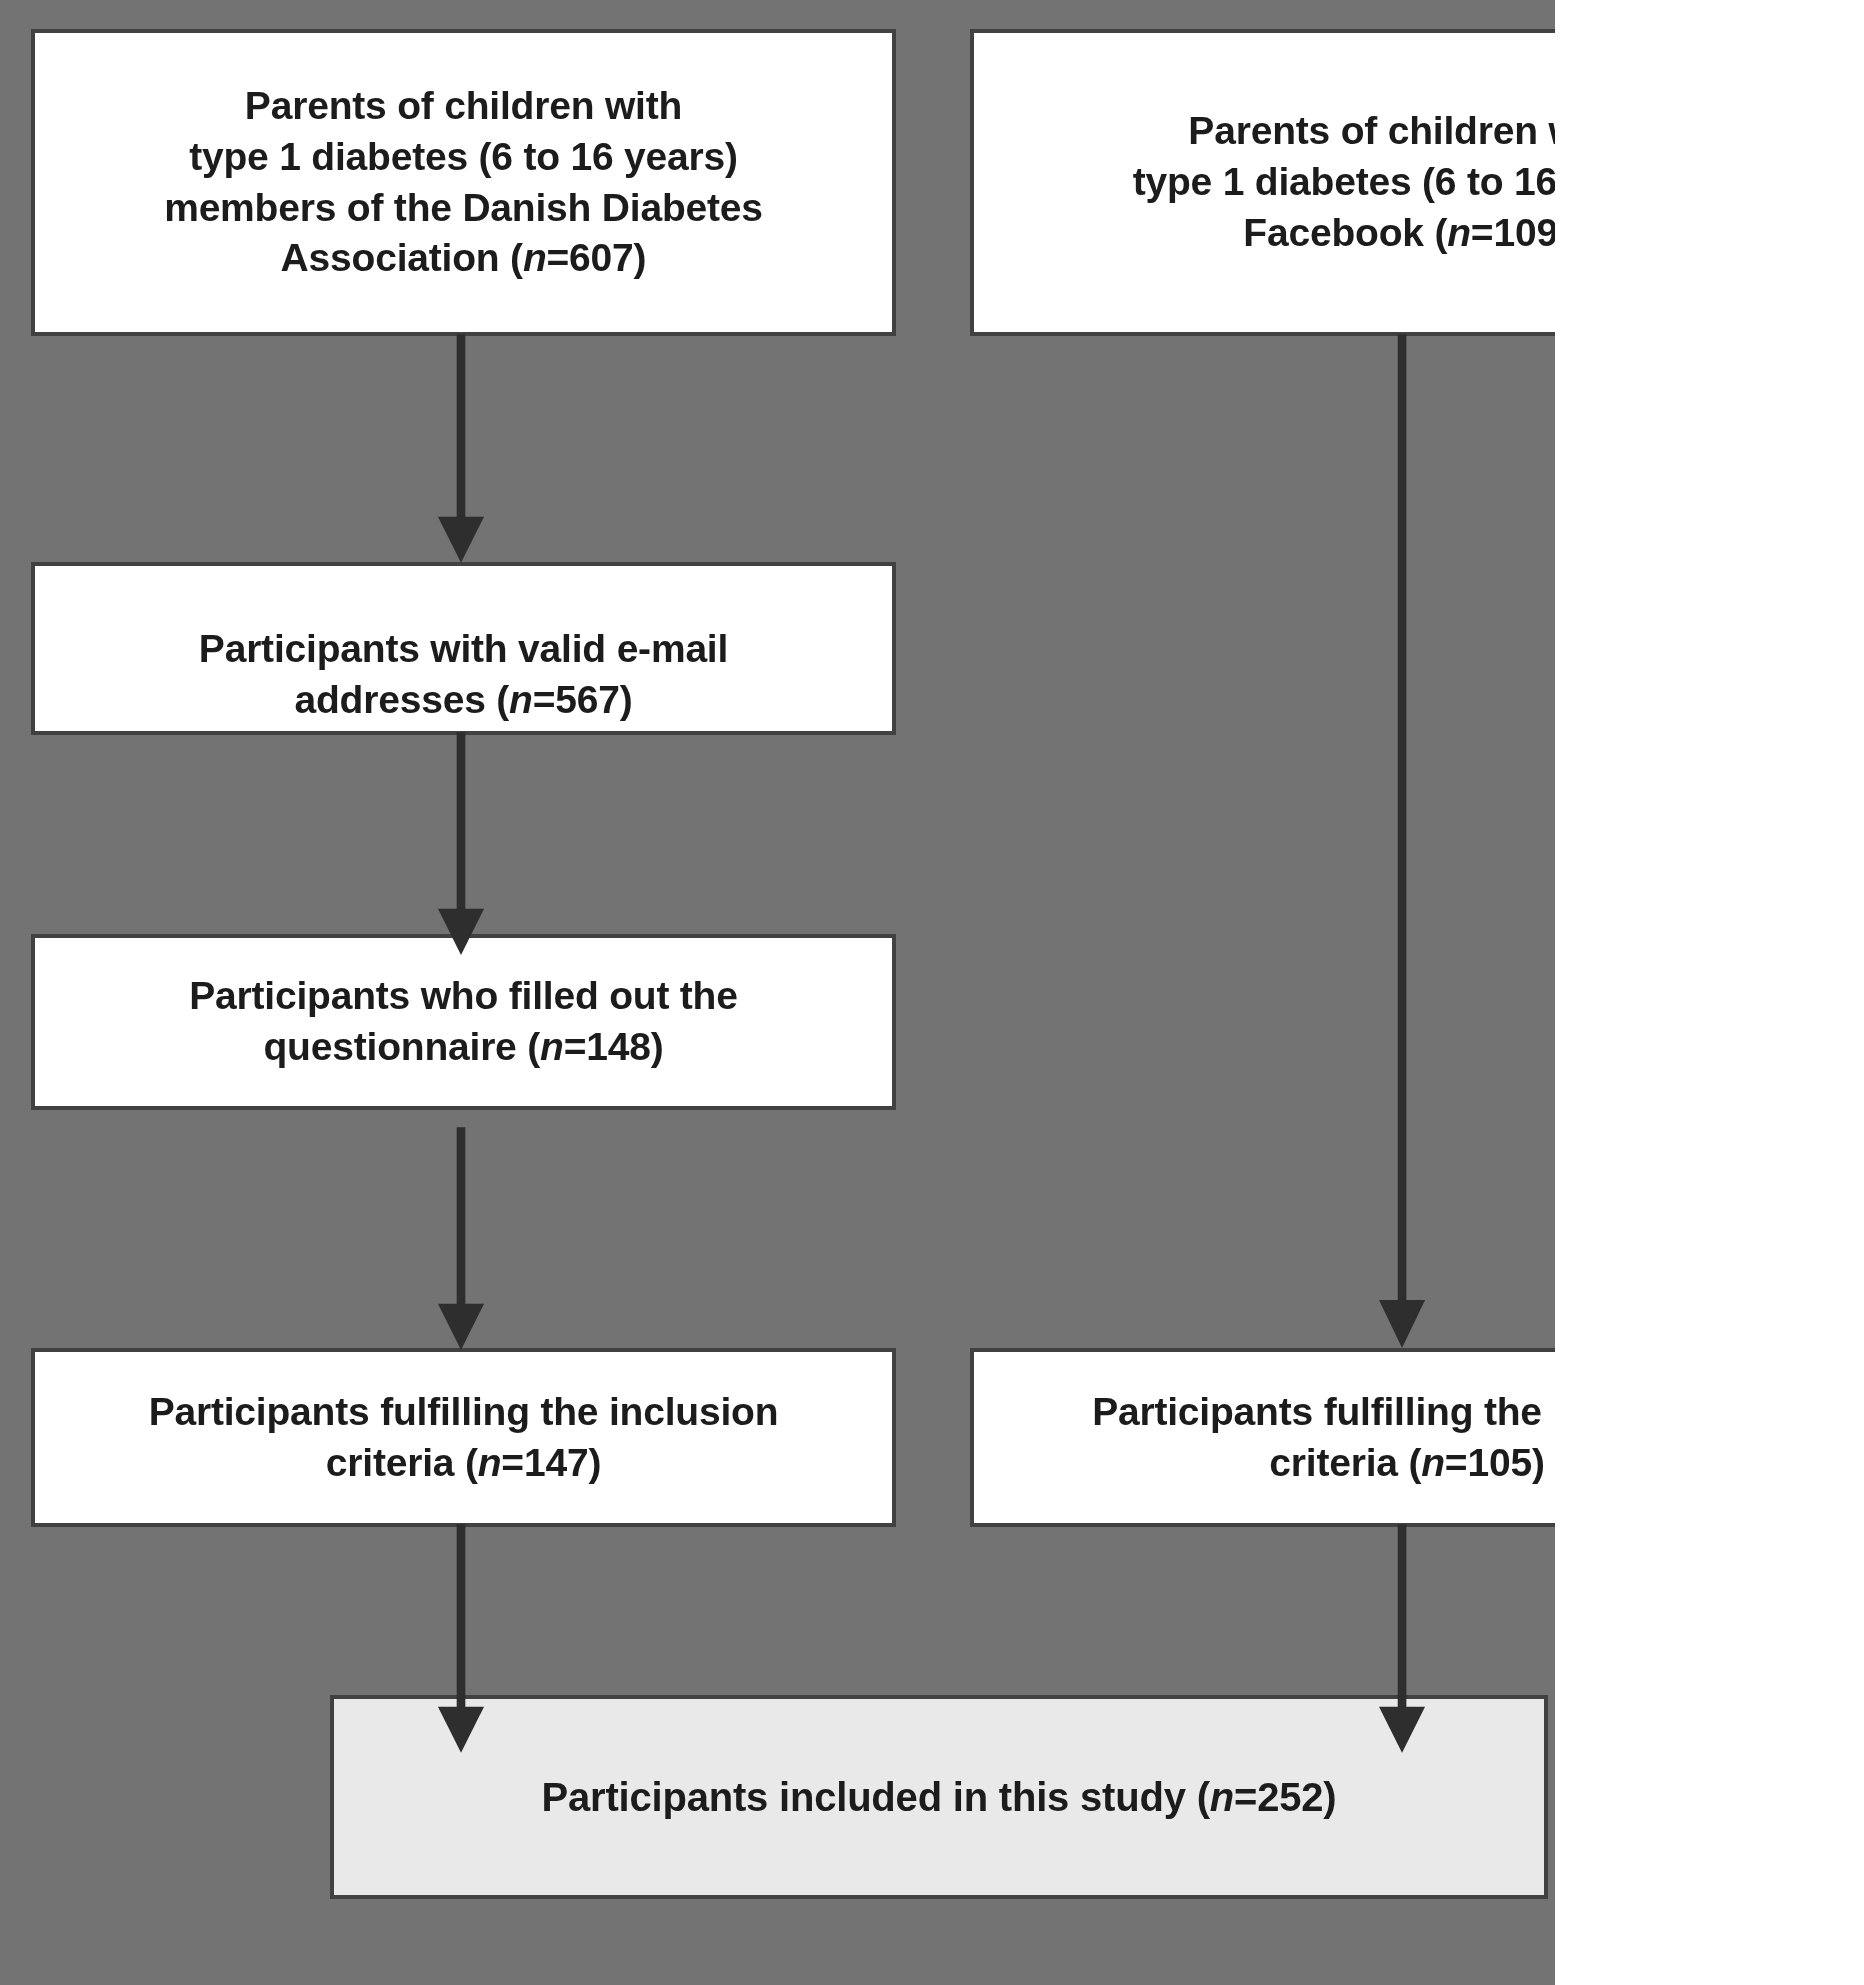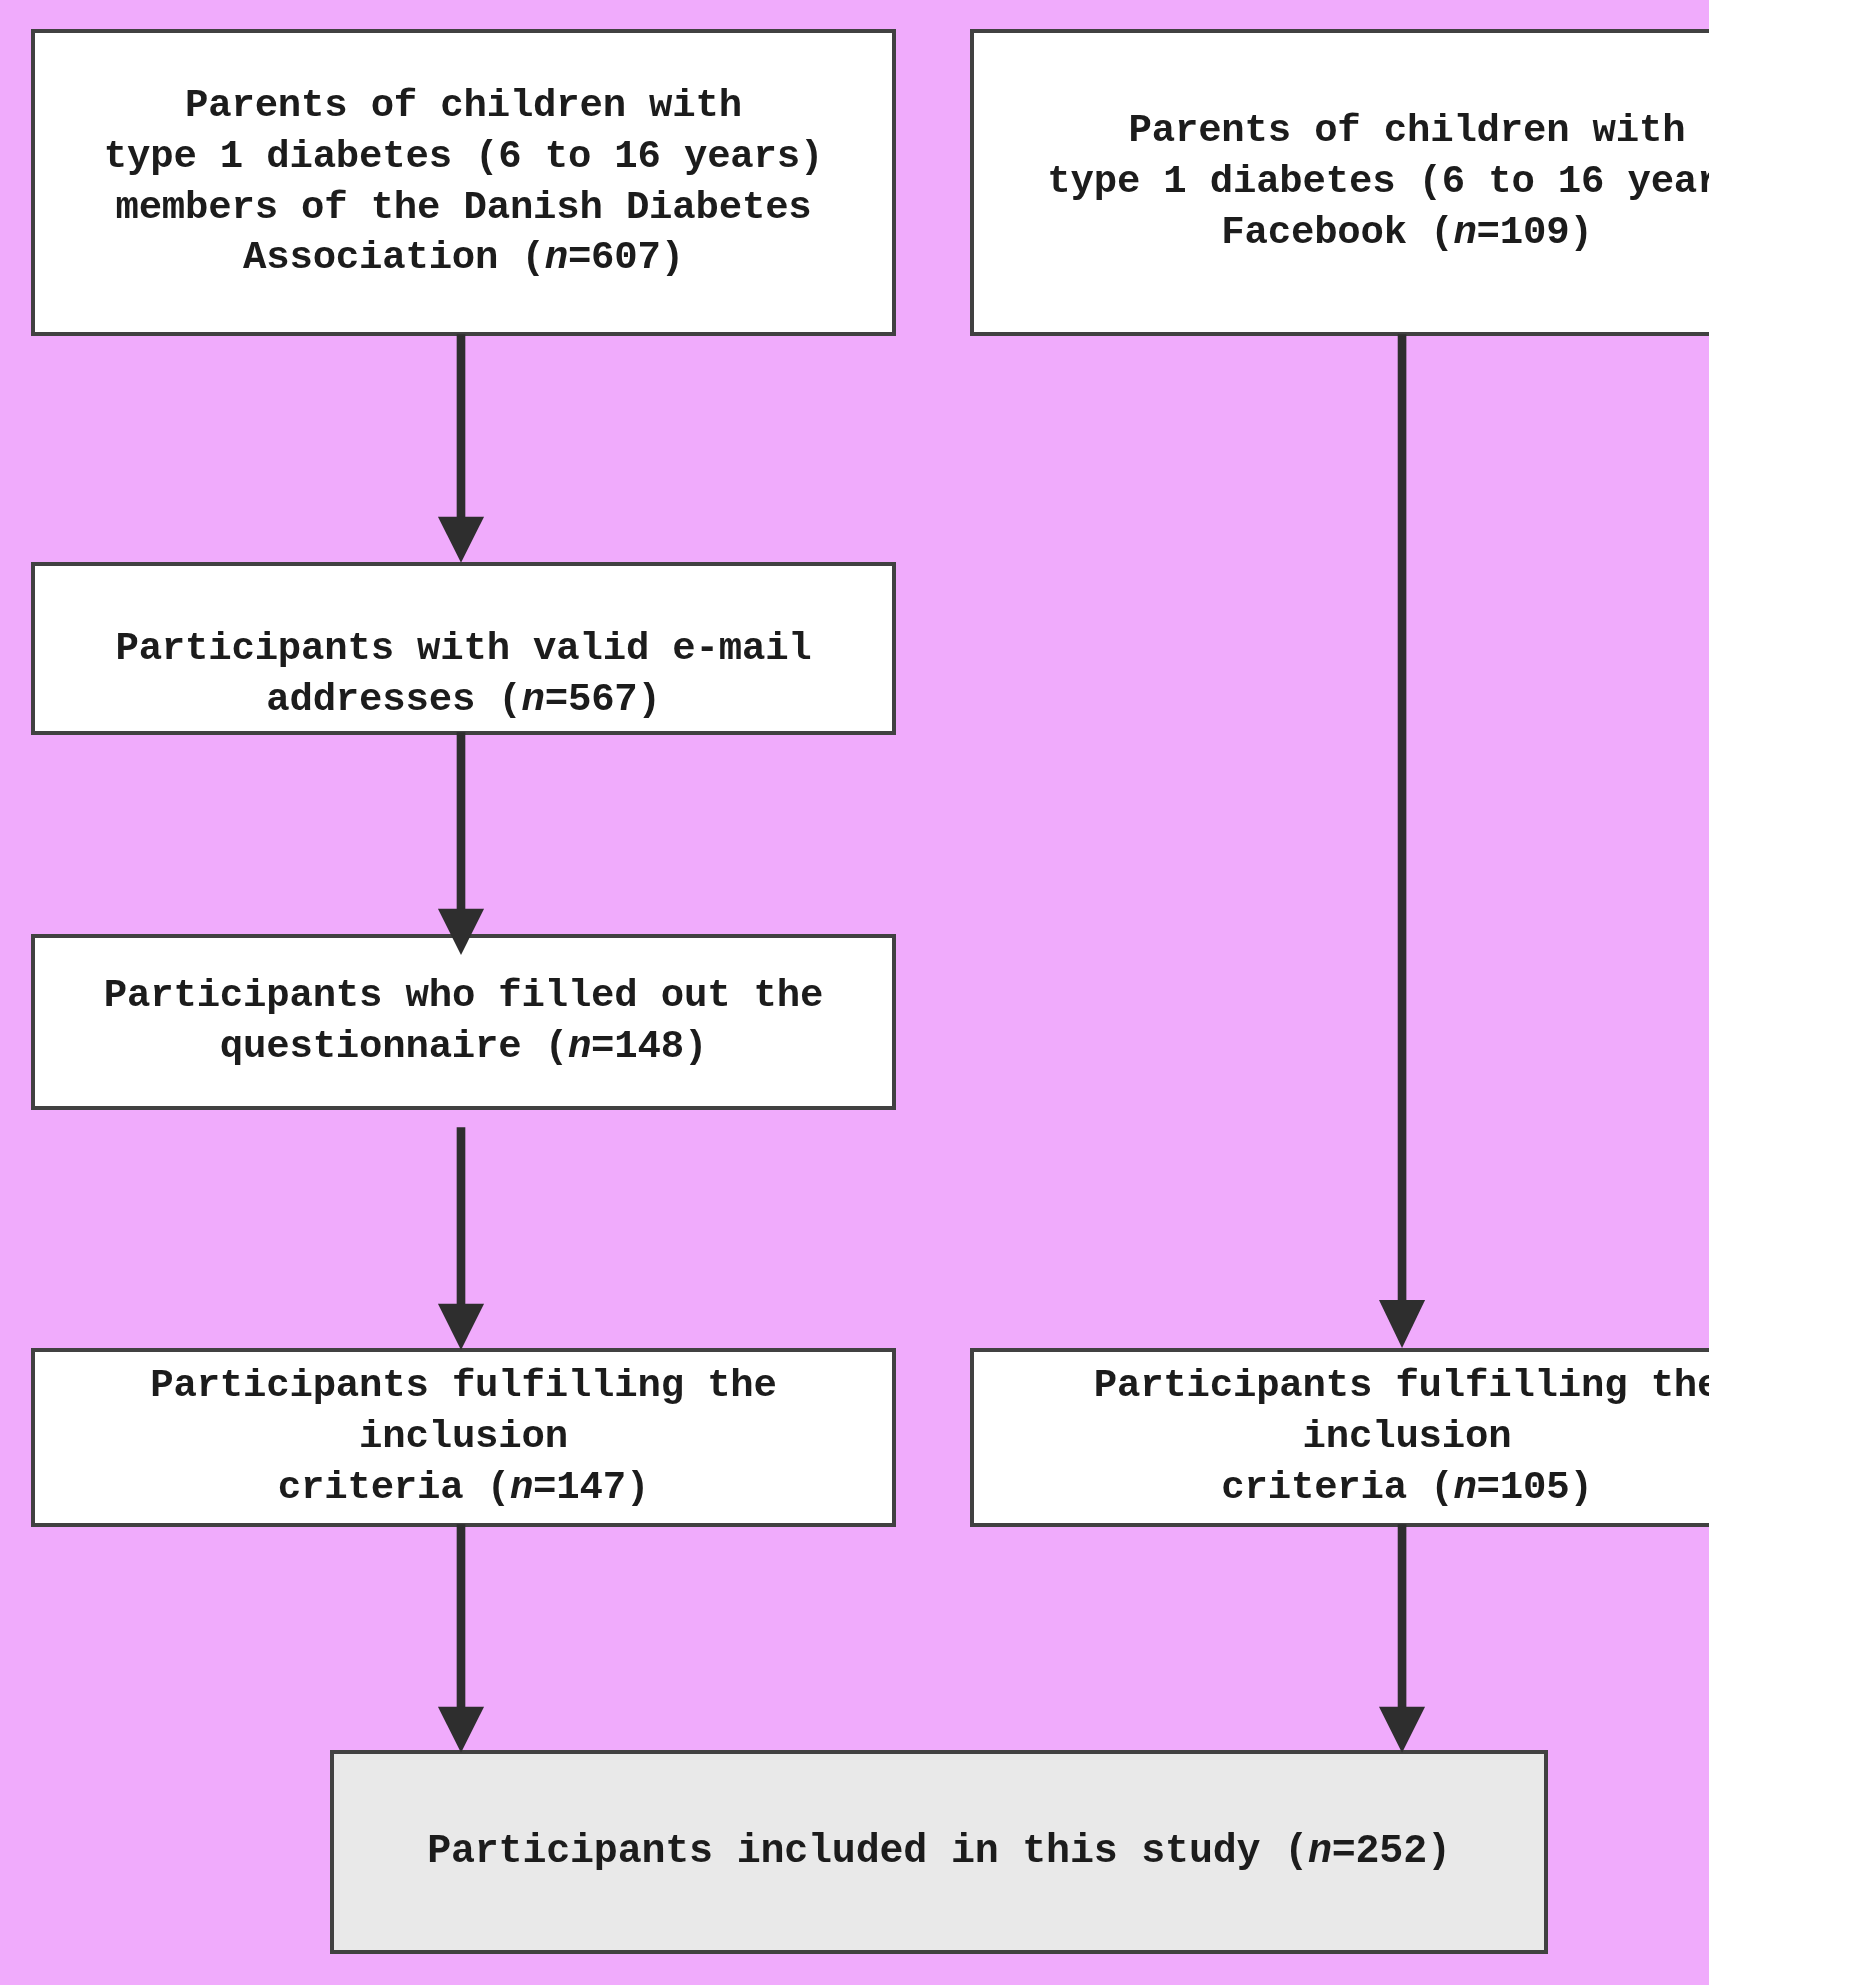--- a/index.html
+++ b/index.html
@@ -2,24 +2,24 @@
 <html><head>
 <meta charset="utf-8">
 <style>
   html, body {
     margin: 0;
     padding: 0;
     background: #ffffff;
   }
   #flowchart {
     position: relative;
-    width: 1709px;
+    width: 1555px;
     height: 1986px;
-    background: #f0abfc;
-    font-family: Liberation Mono, monospace;
+    background: #737373;
+    font-family: Liberation Sans, sans-serif;
     overflow: hidden;
   }
   .node {
     position: absolute;
     box-sizing: border-box;
     border: 4.8px solid #414141;
     background: #ffffff;
     display: flex;
     align-items: center;
     justify-content: center;
@@ -77,21 +77,21 @@
   </div>
 
   <div class="node" style="left:31px; top:1348px; width:865px; height:179px;">
     <span class="label">Participants fulfilling the inclusion<br>criteria (<em class="n">n</em>=147)</span>
   </div>
 
   <div class="node" style="left:970px; top:1348px; width:874px; height:179px;">
     <span class="label">Participants fulfilling the inclusion<br>criteria (<em class="n">n</em>=105)</span>
   </div>
 
-  <div class="node highlight" style="left:330px; top:1750px; width:1218px; height:204px;">
+  <div class="node highlight" style="left:330px; top:1695px; width:1218px; height:204px;">
     <span class="label">Participants included in this study (<em class="n">n</em>=252)</span>
   </div>
 
   <svg class="connector" style="left:413px; top:334px; width:96px; height:231px;" viewBox="0 0 100 240">
     <line x1="50" y1="0" x2="50" y2="196" stroke-width="9"></line>
     <polygon points="26,190 74,190 50,238"></polygon>
   </svg>
 
   <svg class="connector" style="left:413px; top:732px; width:96px; height:225px;" viewBox="0 0 100 234">
     <line x1="50" y1="0" x2="50" y2="190" stroke-width="9"></line>

